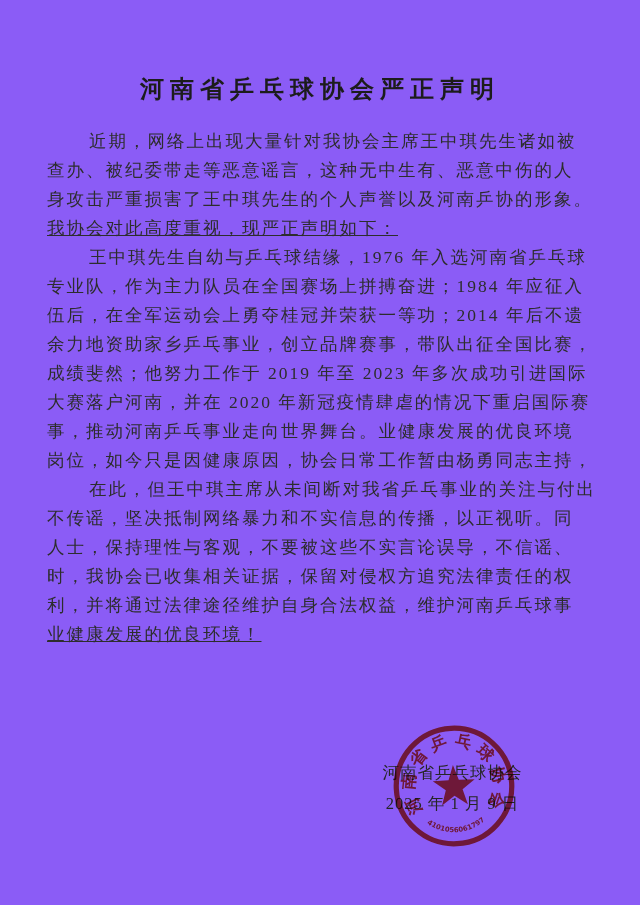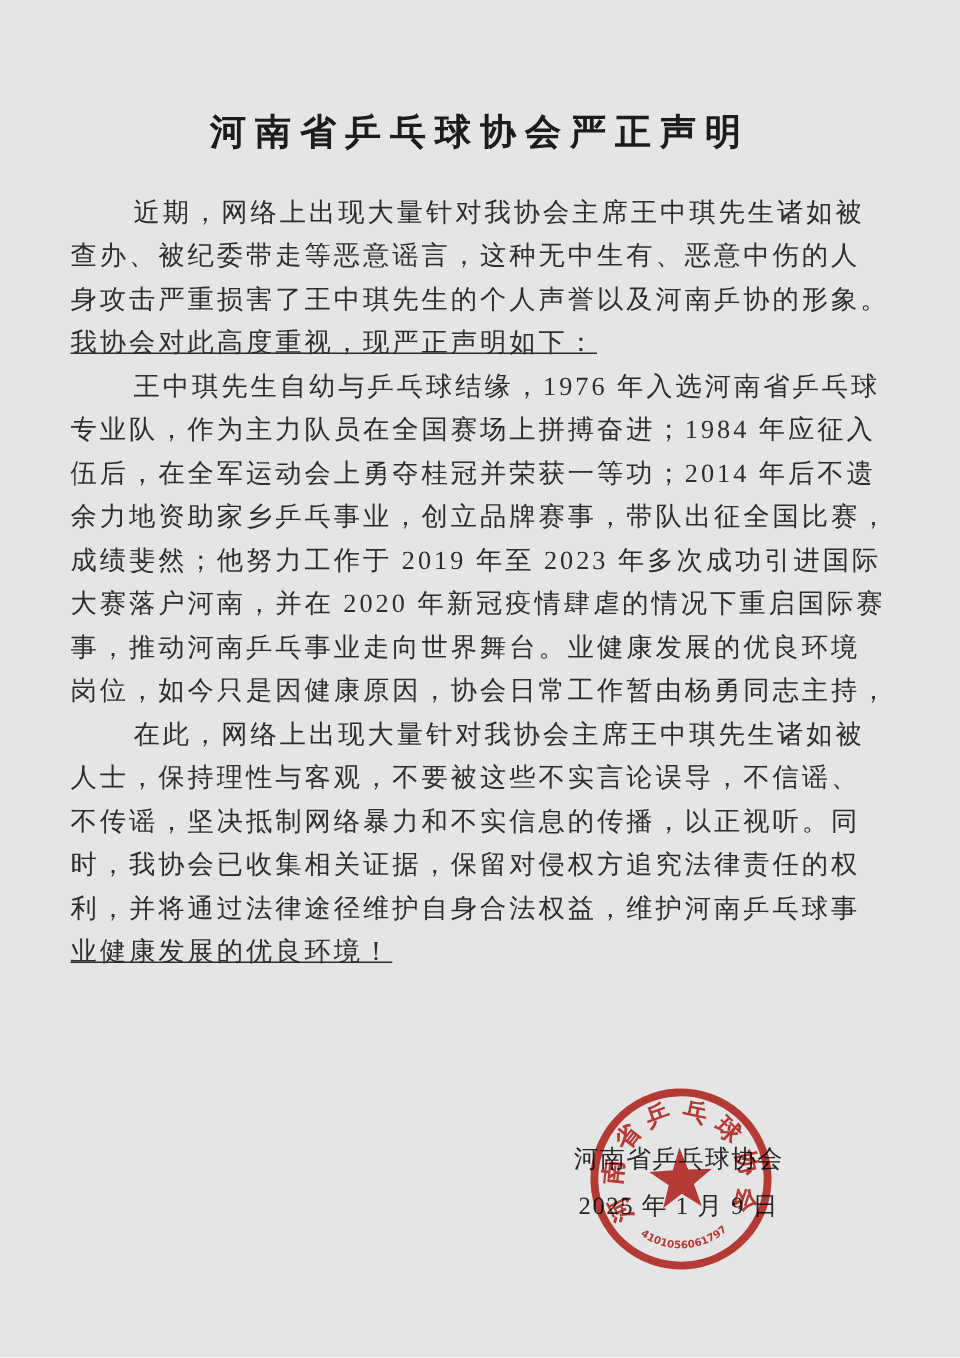--- a/index.html
+++ b/index.html
@@ -1,20 +1,20 @@
 <!DOCTYPE html>
 <html lang="zh"><head>
 <meta charset="utf-8">
 <style>
   html, body { margin: 0; padding: 0; background: #ffffff; }
   .page {
     position: relative;
     width: 640px;
     height: 905px;
-    background: #e5e5e5;
+    background: #8b5cf6;
     overflow: hidden;
     font-family: "Liberation Serif", serif;
     color: #2d2d2d;
   }
   .title {
     position: absolute;
     top: 72px;
     left: 0;
     width: 100%;
     height: 34px;
@@ -91,23 +91,23 @@
       <div class="ln">身攻击严重损害了王中琪先生的个人声誉以及河南乒协的形象。</div>
       <div class="ln short">我协会对此高度重视，现严正声明如下：</div>
       <div class="ln indent">王中琪先生自幼与乒乓球结缘，1976 年入选河南省乒乓球</div>
       <div class="ln">专业队，作为主力队员在全国赛场上拼搏奋进；1984 年应征入</div>
       <div class="ln">伍后，在全军运动会上勇夺桂冠并荣获一等功；2014 年后不遗</div>
       <div class="ln">余力地资助家乡乒乓事业，创立品牌赛事，带队出征全国比赛，</div>
       <div class="ln">成绩斐然；他努力工作于 2019 年至 2023 年多次成功引进国际</div>
       <div class="ln">大赛落户河南，并在 2020 年新冠疫情肆虐的情况下重启国际赛</div>
       <div class="ln">事，推动河南乒乓事业走向世界舞台。业健康发展的优良环境</div>
       <div class="ln">岗位，如今只是因健康原因，协会日常工作暂由杨勇同志主持，</div>
-      <div class="ln indent">在此，网络上出现大量针对我协会主席王中琪先生诸如被</div>
+      <div class="ln indent">在此，但王中琪主席从未间断对我省乒乓事业的关注与付出</div>
+      <div class="ln">不传谣，坚决抵制网络暴力和不实信息的传播，以正视听。同</div>
       <div class="ln">人士，保持理性与客观，不要被这些不实言论误导，不信谣、</div>
-      <div class="ln">不传谣，坚决抵制网络暴力和不实信息的传播，以正视听。同</div>
       <div class="ln">时，我协会已收集相关证据，保留对侵权方追究法律责任的权</div>
       <div class="ln">利，并将通过法律途径维护自身合法权益，维护河南乒乓球事</div>
       <div class="ln short">业健康发展的优良环境！</div>
     </div>
 
   <div class="signature">
     <div>河南省乒乓球协会</div>
     <div>2025 年 1 月 9 日</div>
   </div>
 

